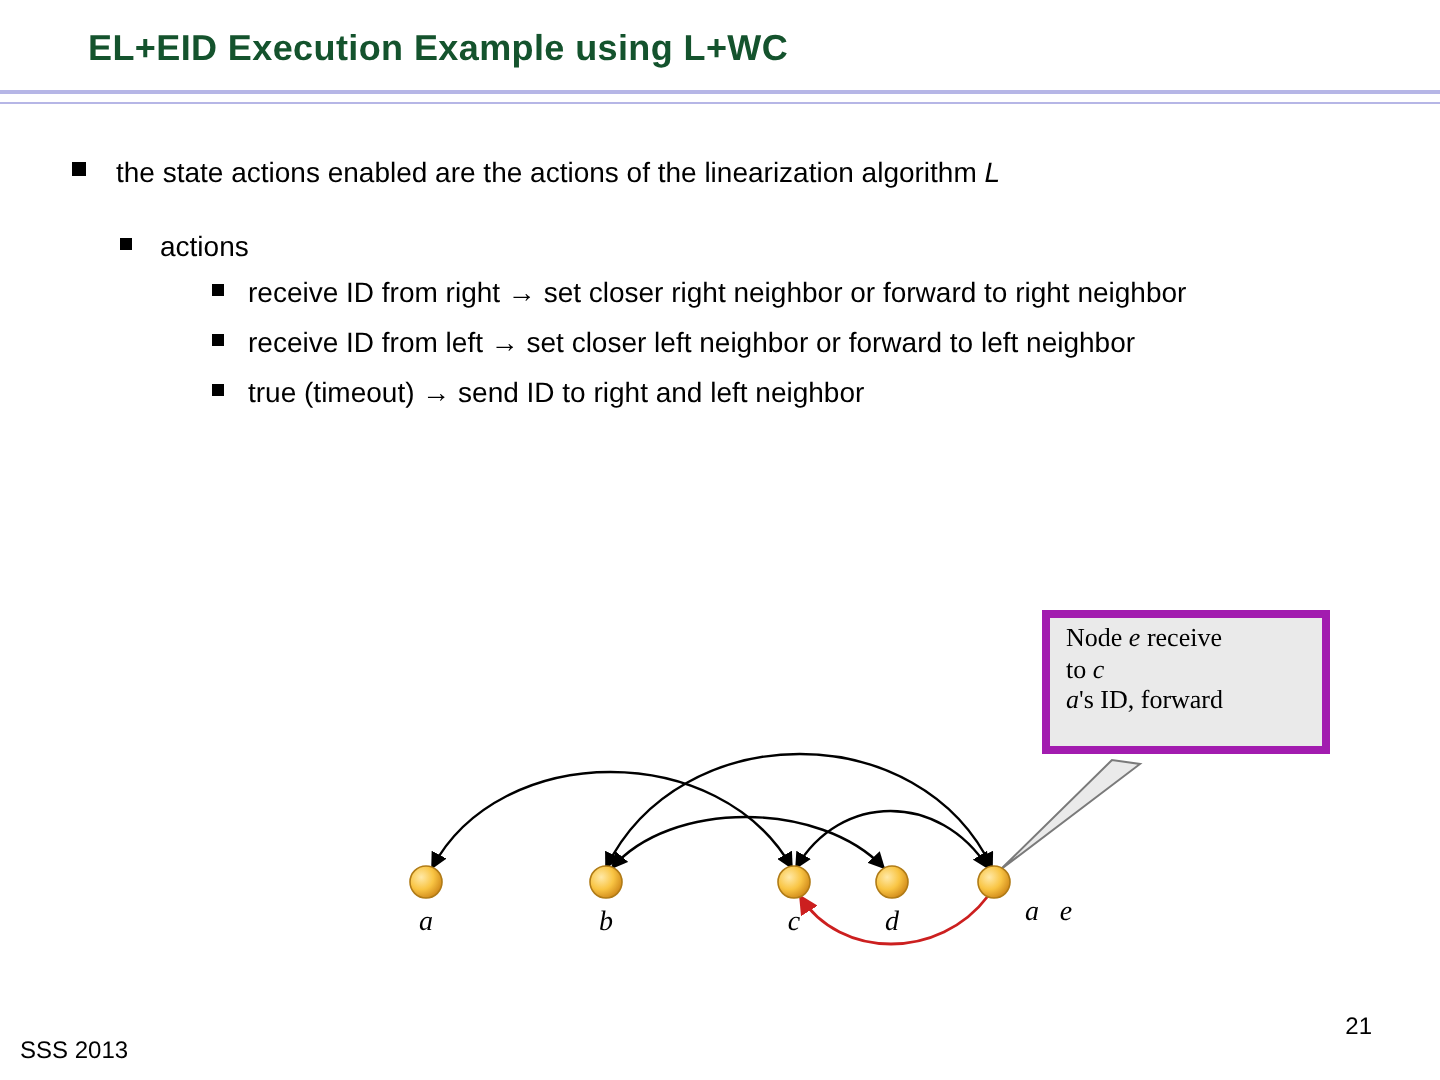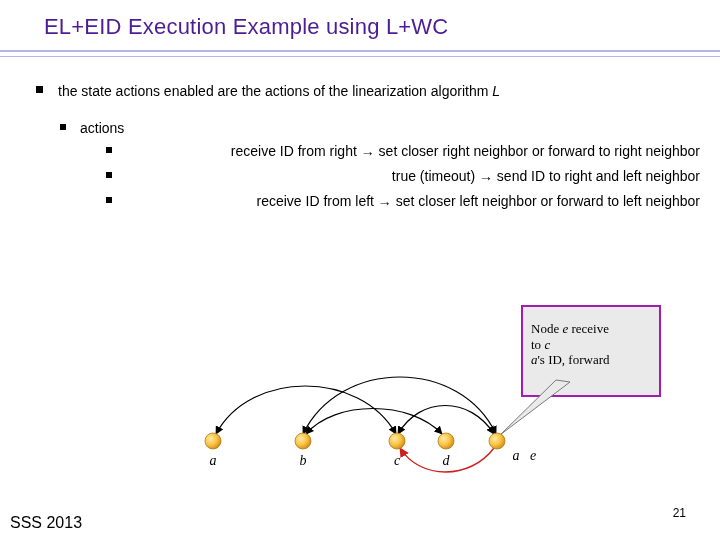--- a/index.html
+++ b/index.html
@@ -13,23 +13,23 @@
     overflow: hidden;
   }
   .slide {
     position: relative;
     width: 720px;
     height: 540px;
     box-sizing: border-box;
   }
   .title-bar {
     padding: 14px 0 6px 44px;
-    font-size: 22px;
-    color: #4c1d95;
-    font-weight: 400;
+    font-size: 18px;
+    color: #14532d;
+    font-weight: 700;
     letter-spacing: 0.2px;
   }
   .rule-block {
     height: 10px;
     position: relative;
     margin-top: 4px;
   }
   .rule-top {
     position: absolute;
     left: 0; right: 0; top: 0;
@@ -80,21 +80,20 @@
     left: 2px;
     top: 5px;
     width: 6px;
     height: 6px;
     background: #000;
   }
   ul.sub2 {
     list-style: none;
     padding: 0 0 0 24px;
     margin: 4px 0 0 0;
-    text-align: right;
   }
   ul.sub2 > li {
     position: relative;
     padding-left: 20px;
     margin-bottom: 6px;
   }
   ul.sub2 > li::before {
     content: "";
     position: absolute;
     left: 2px;
@@ -114,33 +113,33 @@
   .footer-pagenum {
     position: absolute;
     right: 34px;
     bottom: 20px;
     font-size: 12px;
   }
   .footer-conf {
     position: absolute;
     left: 10px;
     bottom: 8px;
-    font-size: 16px;
+    font-size: 12px;
   }
   .callout-box {
     position: absolute;
     left: 521px;
     top: 305px;
     width: 120px;
     height: 60px;
     background: #eaeaea;
-    border: 2px solid #a21caf;
+    border: 4px solid #a21caf;
     font-family: Georgia, 'Times New Roman', serif;
     font-size: 13px;
-    padding: 14px 8px;
+    padding: 2px 8px;
     line-height: 1.2;
     box-sizing: content-box;
   }
 </style>
 </head>
 <body>
 
 <div class="slide">
 
   <div class="title-bar">EL+EID Execution Example using L+WC</div>
@@ -152,22 +151,22 @@
 
   <div class="content">
     <ul class="top">
       <li>
         <span>the state actions enabled are the actions of the linearization algorithm </span><span class="ital">L</span>
         <ul class="sub1" style="margin-top:18px;">
           <li>
             <span>actions</span>
             <ul class="sub2">
               <li>receive ID from right → set closer right neighbor or forward to right neighbor</li>
+              <li>receive ID from left → set closer left neighbor or forward to left neighbor</li>
               <li>true (timeout) → send ID to right and left neighbor</li>
-              <li>receive ID from left → set closer left neighbor or forward to left neighbor</li>
             </ul>
           </li>
         </ul>
       </li>
     </ul>
   </div>
 
   <div class="callout-box">
     <div>
       <span>Node </span><span class="ital">e</span><span> receive</span>

